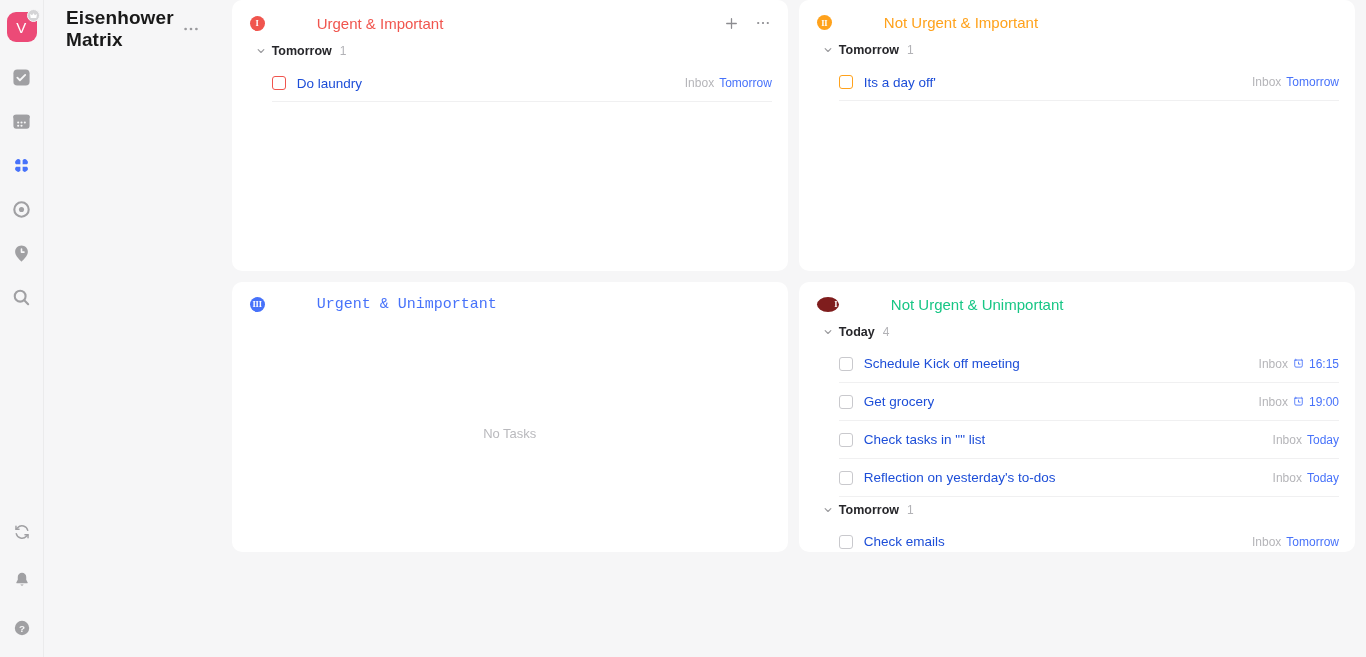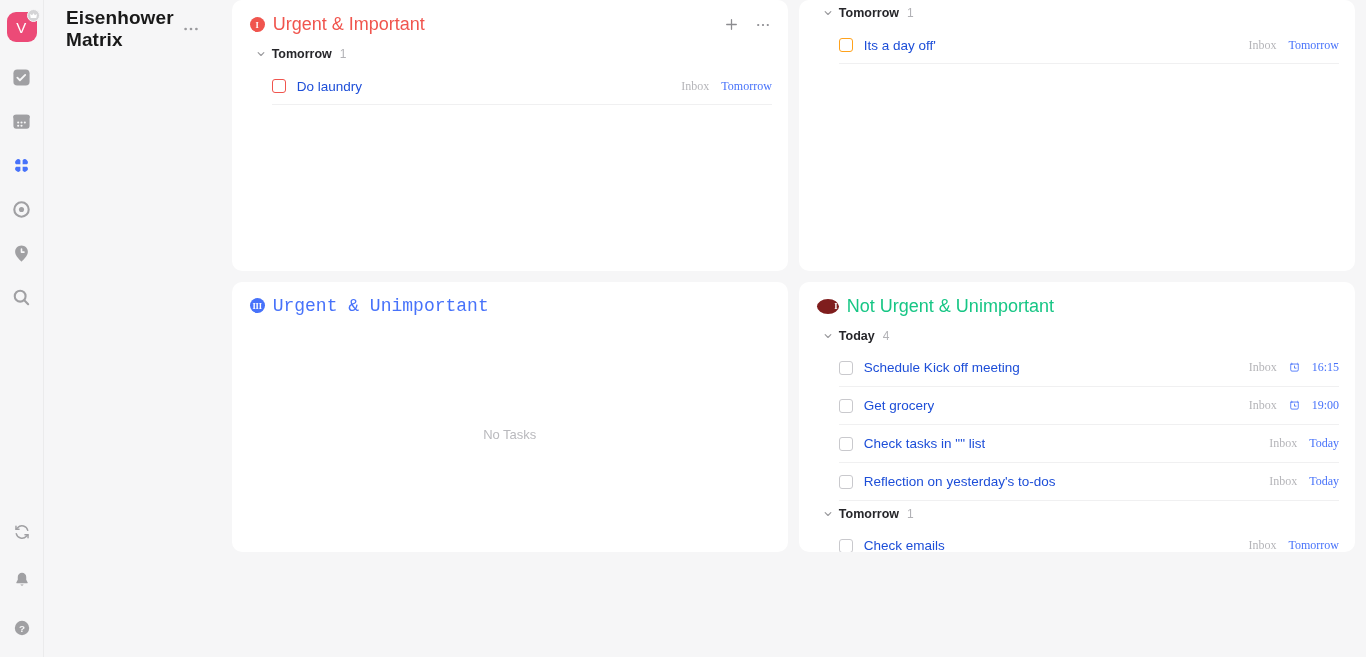--- a/index.html
+++ b/index.html
@@ -80,21 +80,21 @@
     padding: 14px 16px 6px 18px;
     flex: 0 0 auto;
   }
   .quad-badge {
     width: 15px; height: 15px; border-radius: 50%;
     color: #fff; font-size: 8.5px; font-weight: 700;
     display: flex; align-items: center; justify-content: center;
     font-family: "Liberation Serif", serif;
     flex: 0 0 15px; margin-right: 8px; letter-spacing: -.2px;
   }
-  .quad-title { font-size: 18px; font-weight: 400; }
+  .quad-title { font-size: 15px; font-weight: 400; margin-left: 44px; }
   .quad-actions { margin-left: auto; display: flex; align-items: center; gap: 13px; }
   .quad-actions .icon-btn {
     color: #8c8c90; cursor: pointer; display: flex; align-items: center; justify-content: center;
     width: 18px; height: 18px;
   }
   .quad-body { flex: 1; min-height: 0; overflow: hidden; padding: 0 0 4px 0; }
 
   .group-head {
     display: flex; align-items: center;
     padding: 6px 0 6px 24px;
@@ -117,21 +117,21 @@
     height: 1px; background: #f0f0f1;
   }
   .checkbox {
     width: 14px; height: 14px; border-radius: 3px;
     border: 1.5px solid #c9c9cd; flex: 0 0 14px;
     margin-right: 11px; background: #fff; cursor: pointer;
   }
   .checkbox.red { border-color: #f0554e; }
   .checkbox.orange { border-color: #ffa21c; }
   .task-title { font-size: 13.5px; color: #1d4ed8; white-space: nowrap; overflow: hidden; text-overflow: ellipsis; }
-  .task-meta { margin-left: auto; display: flex; align-items: center; gap: 12px; padding-left: 12px; flex: 0 0 auto; font-family: Liberation Serif, serif; }
+  .task-meta { margin-left: auto; display: flex; align-items: center; gap: 5px; padding-left: 12px; flex: 0 0 auto; }
   .meta-list { font-size: 12px; color: #b5b5b9; }
   .meta-date { font-size: 12px; color: #4772fa; }
   .meta-clock { color: #4772fa; display: flex; align-items: center; }
 
   .empty-state {
     height: 100%; display: flex; align-items: center; justify-content: center;
     color: #b9b9bd; font-size: 13px;
   }
 </style>
 </head>
@@ -269,20 +269,24 @@
               <div class="checkbox red"></div>
               <div class="task-title">Do laundry</div>
               <div class="task-meta">
                 <span class="meta-list">Inbox</span>
                 <span class="meta-date">Tomorrow</span>
               </div>
             </div>
           </div>
         </div>
         <div class="quad">
+          <div class="quad-head">
+            <div class="quad-badge" style="background: rgb(255, 162, 28);">II</div>
+            <div class="quad-title" style="color: rgb(255, 162, 28);">Not Urgent &amp; Important</div>
+          </div>
           <div class="quad-body">
             <div class="group-head">
               <span class="group-chevron">
                 <svg width="10" height="10" viewBox="0 0 12 12" fill="none" stroke="currentColor" stroke-width="1.4" stroke-linecap="round" stroke-linejoin="round">
                   <path d="M2.6 4.4L6 7.8l3.4-3.4"></path>
                 </svg>
               </span>
               <span class="group-name">Tomorrow</span>
               <span class="group-count">1</span>
             </div>

